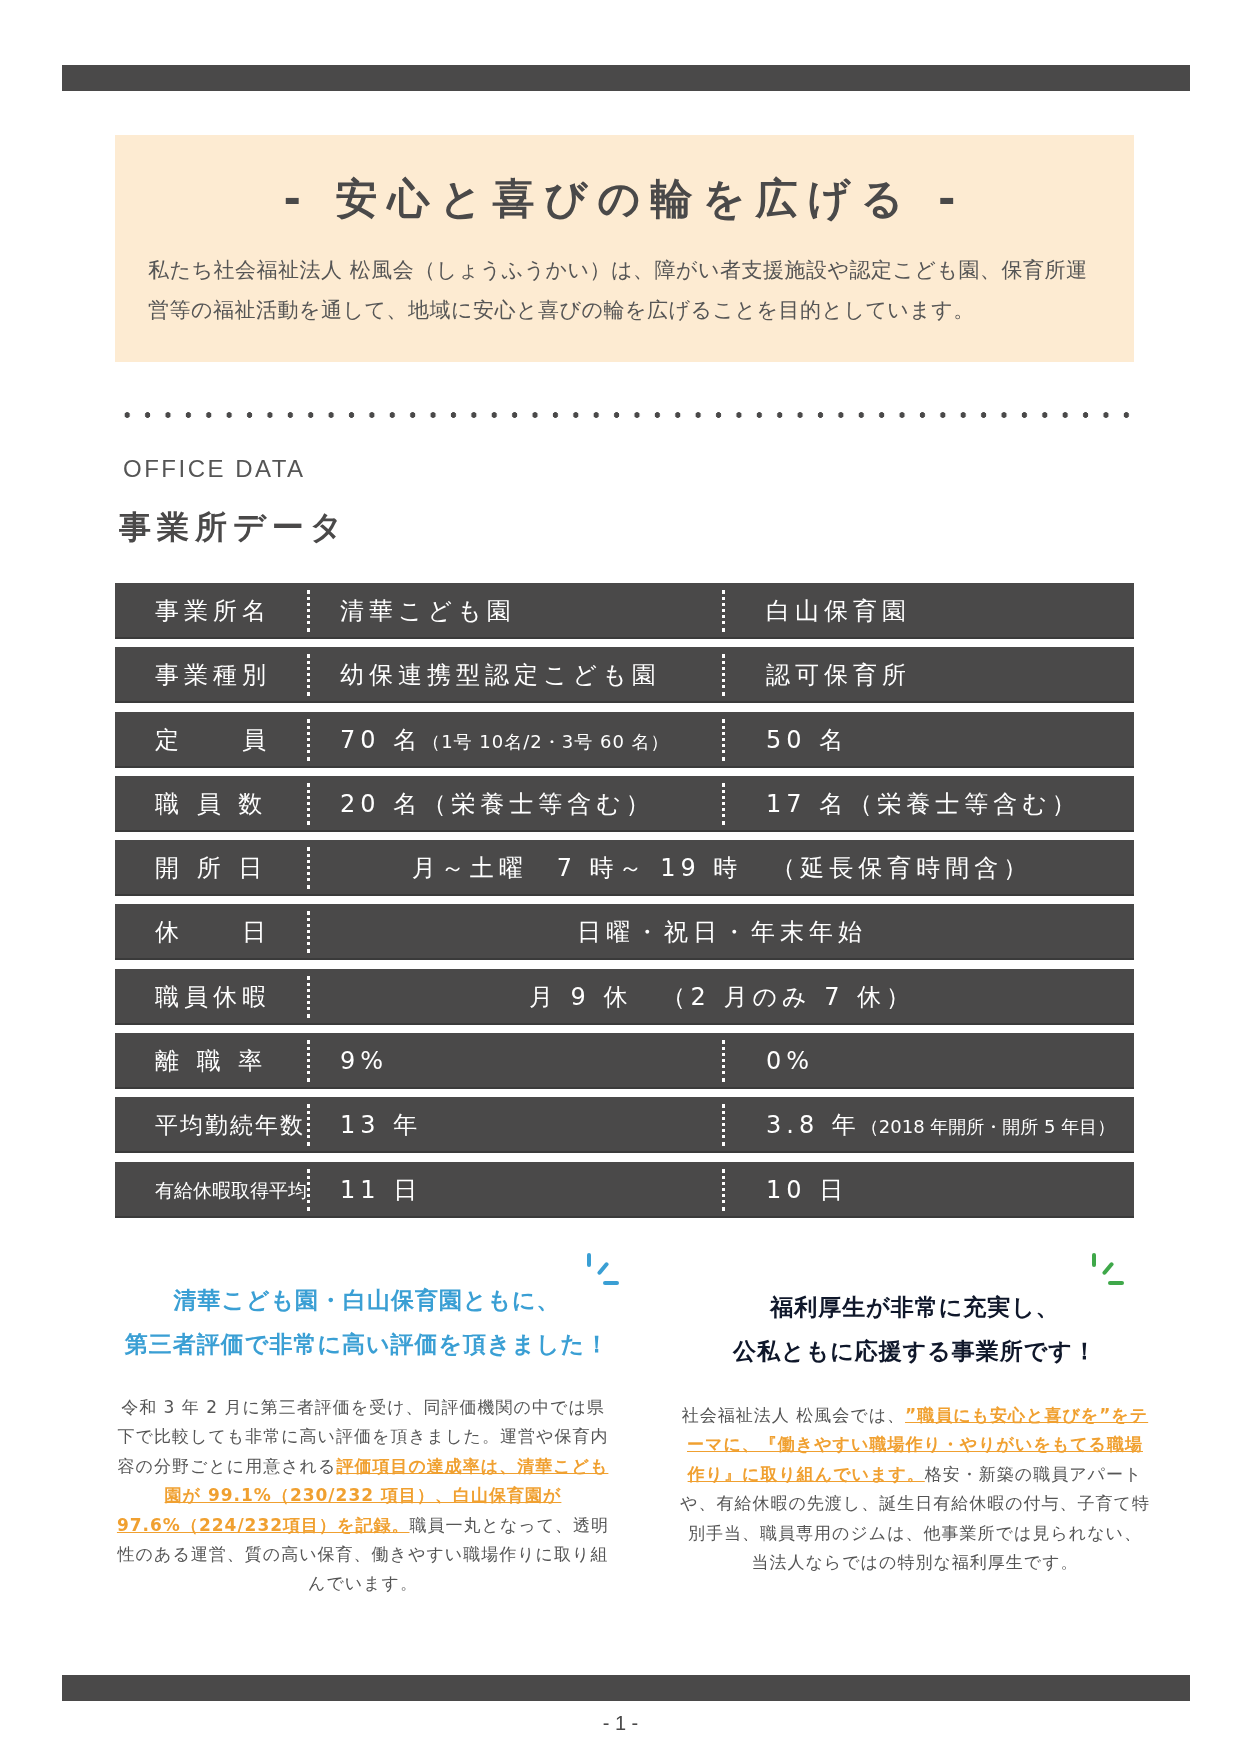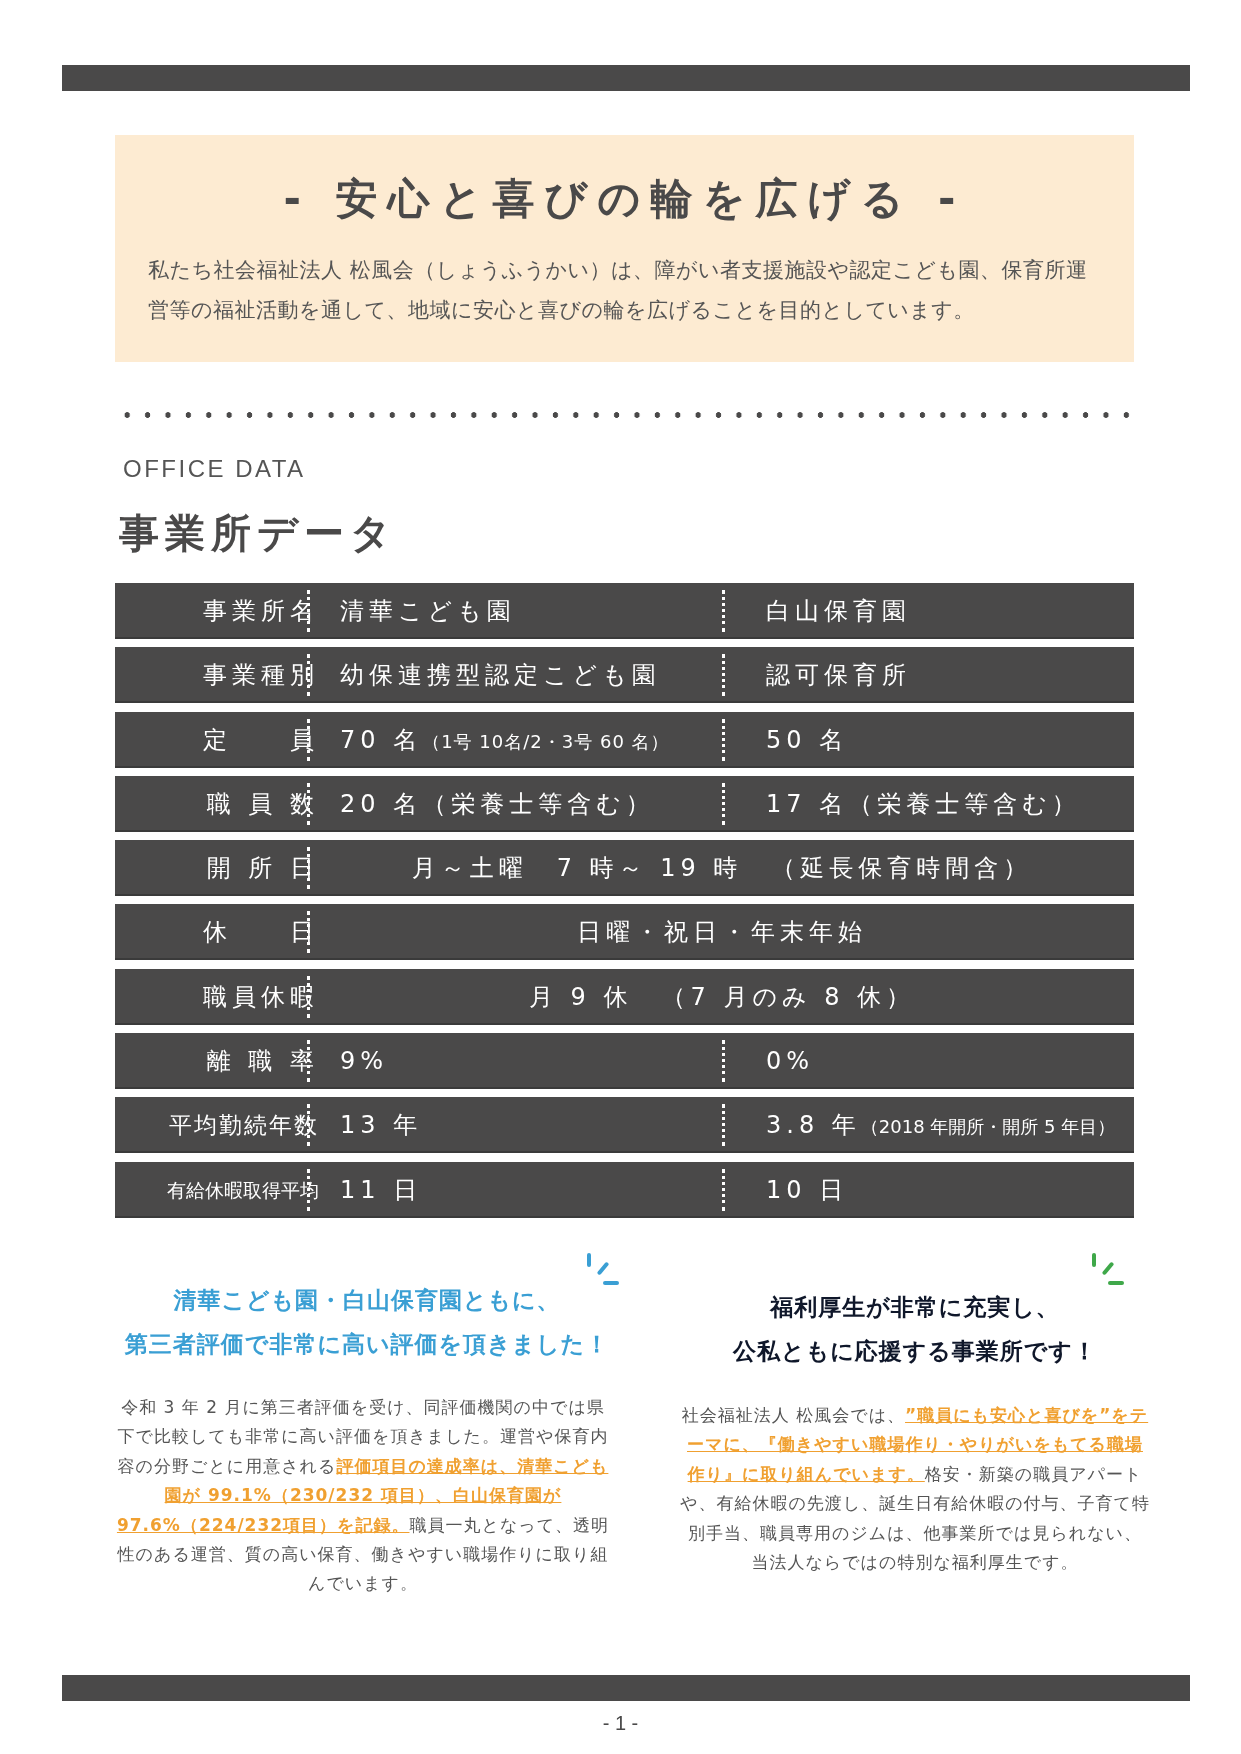--- a/index.html
+++ b/index.html
@@ -8,24 +8,24 @@
   .bar { position:absolute; left:62px; width:1128px; height:26px; background:#4a4949; }
   #top-bar { top:65px; }
   #bottom-bar { top:1675px; }
   .hero { position:absolute; left:115px; top:135px; width:1019px; height:227px; background:#fdebd2; }
   .hero-title { position:absolute; left:0; right:0; top:36px; text-align:center; font-size:42px; font-weight:bold; letter-spacing:10px; color:#4a4949; }
   .hero-text { position:absolute; left:33px; right:30px; top:115px; font-size:21px; line-height:40px; color:#555; letter-spacing:0.5px; }
   .dots { position:absolute; left:117px; top:410px; width:1020px; height:10px;
           background-image: radial-gradient(circle, #4a4949 2.6px, transparent 3px);
           background-size:20.4px 10px; background-repeat:repeat-x; }
   .eyebrow { position:absolute; left:123px; top:455px; font-size:24px; letter-spacing:2.5px; color:#555; font-family:"Liberation Sans", sans-serif; }
-  .section-title { position:absolute; left:119px; top:506px; font-size:40px; font-weight:bold; letter-spacing:6px; color:#4a4949; }
+  .section-title { position:absolute; left:119px; top:506px; font-size:32px; font-weight:bold; letter-spacing:6px; color:#4a4949; }
   .table { position:absolute; left:115px; top:583px; width:1019px; }
   .row { position:relative; height:56px; background:#4a4949; margin-bottom:8.3px; color:#ffffff; font-size:24px; letter-spacing:5px; border-bottom:2px solid #3a3a3a; }
-  .row .label { position:absolute; left:12px; width:192px; top:0; height:56px; line-height:56px; text-align:right; }
+  .row .label { position:absolute; left:0; width:192px; top:0; height:56px; line-height:56px; text-align:left;padding-left:40px; }
   .row .label.small { font-size:19px; letter-spacing:0; }
   .row .label.mid { font-size:23px; letter-spacing:2px; }
   .vdiv { position:absolute; top:7px; height:42px; width:0; border-left:3px dotted #ffffff; }
   .vdiv.d1 { left:192px; }
   .vdiv.d2 { left:607px; }
   .row .c1 { position:absolute; left:225px; top:0; line-height:56px; white-space:nowrap; }
   .row .c2 { position:absolute; left:651px; top:0; line-height:56px; white-space:nowrap; }
   .row .span { position:absolute; left:195px; right:0; top:0; line-height:56px; text-align:center; white-space:nowrap; }
   .sub { font-size:18px; letter-spacing:1px; }
   .callout { position:absolute; text-align:center; font-weight:bold; font-size:23px; line-height:44px; letter-spacing:1px; }
@@ -96,21 +96,21 @@
     <span class="span">月～土曜　7 時～ 19 時　（延長保育時間含）</span>
   </div>
   <div class="row">
     <span class="label">休　　日</span>
     <span class="vdiv d1"></span>
     <span class="span">日曜・祝日・年末年始</span>
   </div>
   <div class="row">
     <span class="label">職員休暇</span>
     <span class="vdiv d1"></span>
-    <span class="span">月 9 休　（7 月のみ 8 休）</span>
+    <span class="span">月 9 休　（2 月のみ 7 休）</span>
   </div>
   <div class="row">
     <span class="label">離 職 率</span>
     <span class="vdiv d1"></span>
     <span class="c1">9%</span>
     <span class="vdiv d2"></span>
     <span class="c2">0%</span>
   </div>
   <div class="row">
     <span class="label mid">平均勤続年数</span>

